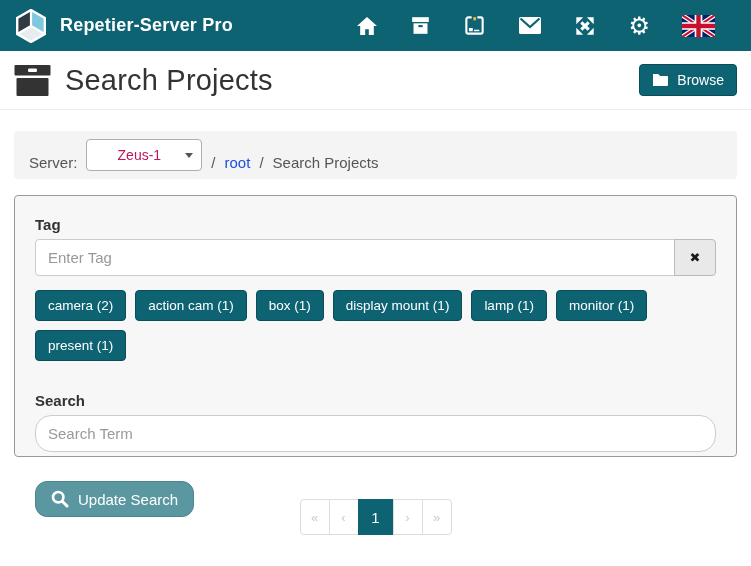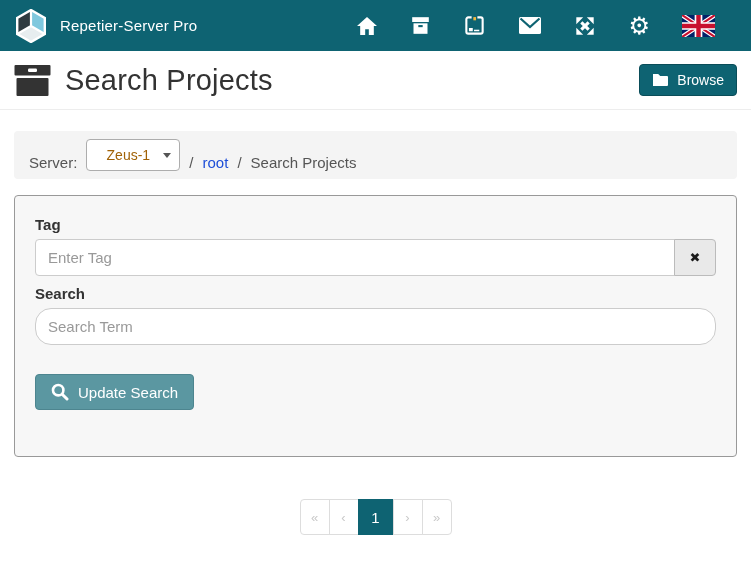--- a/index.html
+++ b/index.html
@@ -15,22 +15,22 @@
   .navbar {
     height: 51px;
     background: #0e6372;
     display: flex;
     align-items: center;
     padding: 0 14px;
   }
   .brand { display: flex; align-items: center; gap: 12px; }
   .brand-title {
     color: #fff;
-    font-size: 15px;
-    font-weight: 400;
+    font-size: 18px;
+    font-weight: 700;
     letter-spacing: 0.2px;
   }
   .nav-icons {
     margin-left: auto;
     display: flex;
     align-items: center;
     gap: 32px;
     padding-right: 22px;
   }
   .nav-icon {
@@ -87,27 +87,27 @@
     align-items: flex-end;
     gap: 9px;
     font-size: 15px;
     color: #555;
     height: 48px;
   }
   .select-wrap { position: relative; display: inline-block; }
   .server-select {
     appearance: none;
     -webkit-appearance: none;
-    width: 94px;
+    width: 116px;
     height: 32px;
     background: #fff;
     border: 1px solid #adadad;
     border-radius: 4px;
     font-size: 14px;
-    color: #a16207;
+    color: #be185d;
     padding: 0 20px 0 10px;
     text-align: center;
     font-family: "Liberation Sans", sans-serif;
     cursor: pointer;
   }
   .select-wrap::after {
     content: "";
     position: absolute;
     right: 9px; top: 14px;
     border-left: 4px solid transparent;
@@ -174,33 +174,33 @@
     color: #fff;
     border: 1px solid #0a4d59;
     border-radius: 4px;
     font-size: 13.5px;
     font-weight: 500;
     padding: 7px 12px;
     cursor: pointer;
     font-family: "Liberation Sans", sans-serif;
     white-space: nowrap;
   }
-  .search-label { margin-top: 9px; }
+  .search-label { margin-top: 31px; }
   .update-btn {
     margin-top: 29px;
     display: inline-flex;
     align-items: center;
     gap: 9px;
     background: #5b97a1;
     border: 1px solid #4d858f;
     color: #fff;
     font-size: 15px;
     font-weight: 500;
     padding: 8px 15px;
-    border-radius: 4px;
+    border-radius: 12px;
     cursor: pointer;
     font-family: "Liberation Sans", sans-serif;
   }
 
   
   .pagination-wrap { text-align: center; margin-top: 42px; }
   .pagination {
     display: inline-flex;
     list-style: none;
   }
@@ -331,20 +331,29 @@
 
 <div class="panel">
   <div class="field-label">Tag</div>
   <div class="input-group">
     <input class="text-input" type="text" placeholder="Enter Tag" style="">
     <button class="addon-btn">
       <span>✖</span>
     </button>
   </div>
 
+  <div class="tag-row">
+    <button class="tag-btn">camera (2)</button>
+    <button class="tag-btn">action cam (1)</button>
+    <button class="tag-btn">box (1)</button>
+    <button class="tag-btn">display mount (1)</button>
+    <button class="tag-btn">lamp (1)</button>
+    <button class="tag-btn">monitor (1)</button>
+    <button class="tag-btn">present (1)</button>
+  </div>
 
   <div class="field-label search-label">Search</div>
   <input class="text-input" type="text" style="width: 100%;" placeholder="Search Term">
 
   <div>
     <button class="update-btn">
       <span style="display:flex;">
         <svg width="18" height="18" viewBox="0 0 18 18">
           <circle cx="7.2" cy="7.2" r="5.2" fill="none" stroke="#fff" stroke-width="2.6"></circle>
           <line x1="11.2" y1="11.2" x2="16" y2="16" stroke="#fff" stroke-width="3" stroke-linecap="round"></line>

